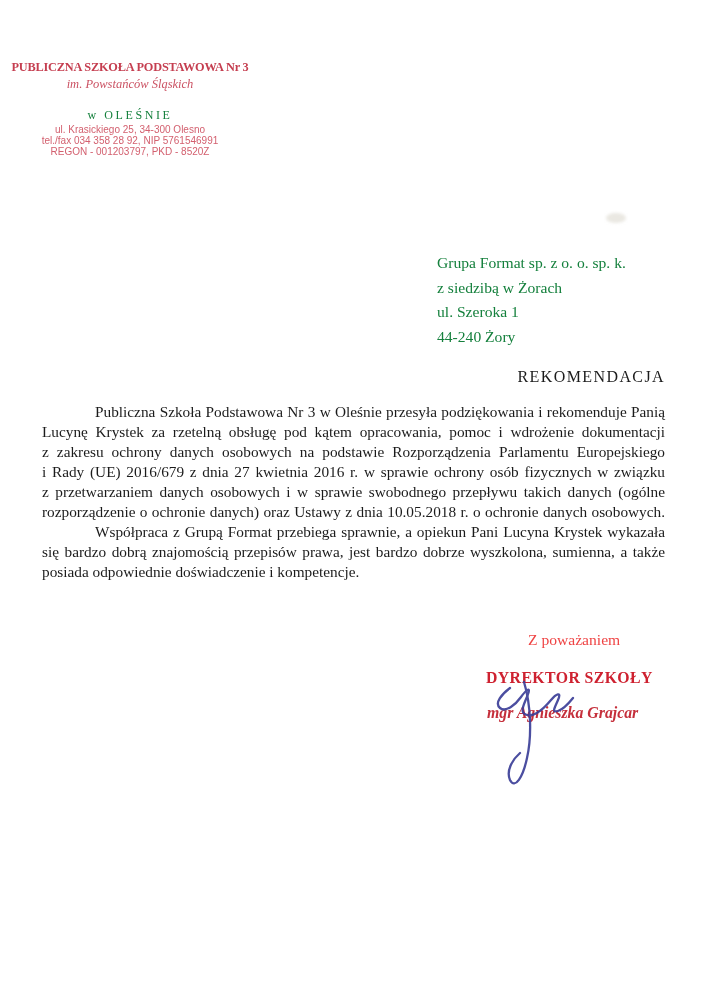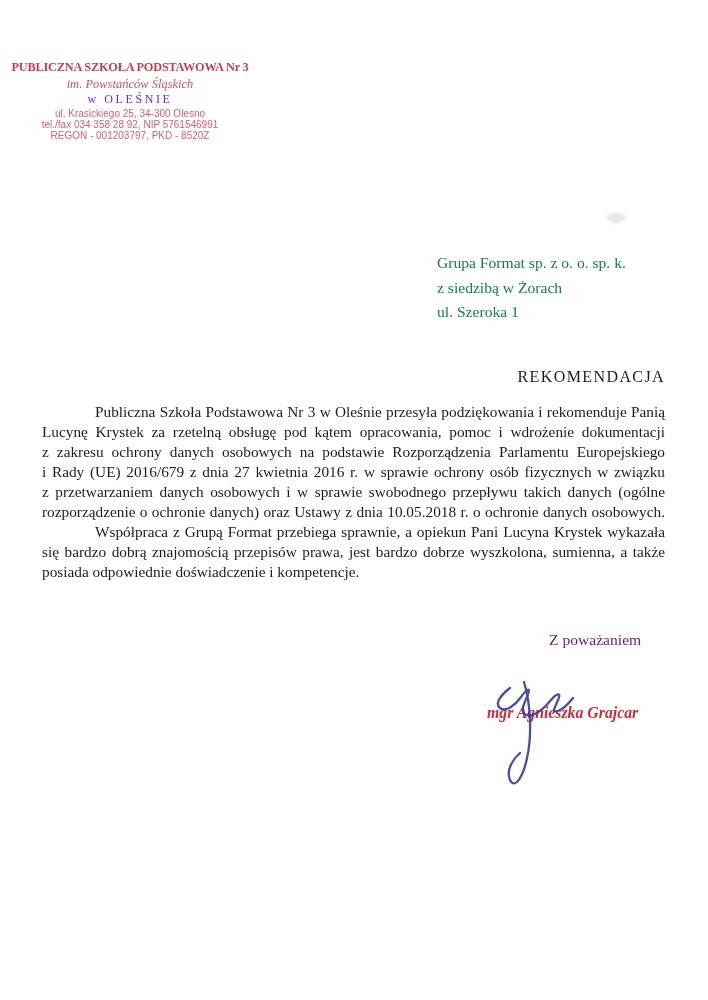--- a/index.html
+++ b/index.html
@@ -30,27 +30,27 @@
     color: #c53e50;
     line-height: 15px;
     margin-bottom: 2px;
   }
   .stamp-patron {
     font-family: "Liberation Serif", serif;
     font-style: italic;
     font-size: 12.5px;
     color: #cb5263;
     line-height: 14px;
-    margin-bottom: 1px;
+    margin-bottom: 17px;
   }
   .stamp-city {
     font-family: "Liberation Serif", serif;
     font-size: 12px;
     letter-spacing: 2.6px;
-    color: #6d28d9;
+    color: #15803d;
     line-height: 14px;
     margin-bottom: 2px;
     text-align: center;
   }
   .stamp-small {
     font-family: "Liberation Sans", sans-serif;
     font-size: 10px;
     color: #d3606f;
     line-height: 11.2px;
   }
@@ -105,24 +105,24 @@
     text-align: justify;
     text-align-last: justify;
     white-space: normal;
   }
   .bline.indent { text-indent: 53px; }
   .bline.last { text-align-last: left; }
 
   
   .salutation {
     position: absolute;
-    left: 549px;
+    left: 528px;
     top: 631px;
     font-size: 15.6px;
-    color: #701a75;
+    color: #ef4444;
   }
   .signer-title {
     position: absolute;
     left: 486px;
     top: 669px;
     font-size: 15.8px;
     font-weight: bold;
     letter-spacing: 0.4px;
     color: #ce2130;
   }
@@ -157,37 +157,39 @@
     <div class="stamp-small">tel./fax 034 358 28 92, NIP 5761546991</div>
     <div class="stamp-small">REGON - 001203797, PKD - 8520Z</div>
   </div>
 
   <div class="smudge"></div>
 
   <div class="recipient">
     <div>Grupa Format sp. z o. o. sp. k.</div>
     <div>z siedzibą w Żorach</div>
     <div>ul. Szeroka 1</div>
+    <div>44-240 Żory</div>
   </div>
 
   <div class="doc-title">REKOMENDACJA</div>
 
   <div class="body-text">
     <div class="bline indent">Publiczna Szkoła Podstawowa Nr 3 w Oleśnie przesyła podziękowania i rekomenduje Panią</div>
     <div class="bline">Lucynę Krystek za rzetelną obsługę pod kątem opracowania, pomoc i wdrożenie dokumentacji</div>
     <div class="bline">z zakresu ochrony danych osobowych na podstawie Rozporządzenia Parlamentu Europejskiego</div>
     <div class="bline">i Rady (UE) 2016/679 z dnia 27 kwietnia 2016 r. w sprawie ochrony osób fizycznych w związku</div>
     <div class="bline">z przetwarzaniem danych osobowych i w sprawie swobodnego przepływu takich danych (ogólne</div>
     <div class="bline">rozporządzenie o ochronie danych) oraz Ustawy z dnia 10.05.2018 r. o ochronie danych osobowych.</div>
     <div class="bline indent">Współpraca z Grupą Format przebiega sprawnie, a opiekun Pani Lucyna Krystek wykazała</div>
     <div class="bline">się bardzo dobrą znajomością przepisów prawa, jest bardzo dobrze wyszkolona, sumienna, a także</div>
     <div class="bline last">posiada odpowiednie doświadczenie i kompetencje.</div>
   </div>
 
   <div class="salutation">Z poważaniem</div>
+  <div class="signer-title">DYREKTOR SZKOŁY</div>
   <div class="signer-name">mgr Agnieszka Grajcar</div>
 
   <svg class="signature-svg" viewBox="470 665 140 135" xmlns="http://www.w3.org/2000/svg">
     <g fill="none" stroke="#3c3f98" stroke-width="2.3" stroke-linecap="round" opacity="0.92">
       <path d="M 510 688
                C 502 694, 494 703, 500 708
                C 506 713, 516 704, 521 697
                C 526 690, 531 686, 528 694
                C 525 703, 518 713, 527 715
                C 536 717, 546 706, 551 700

